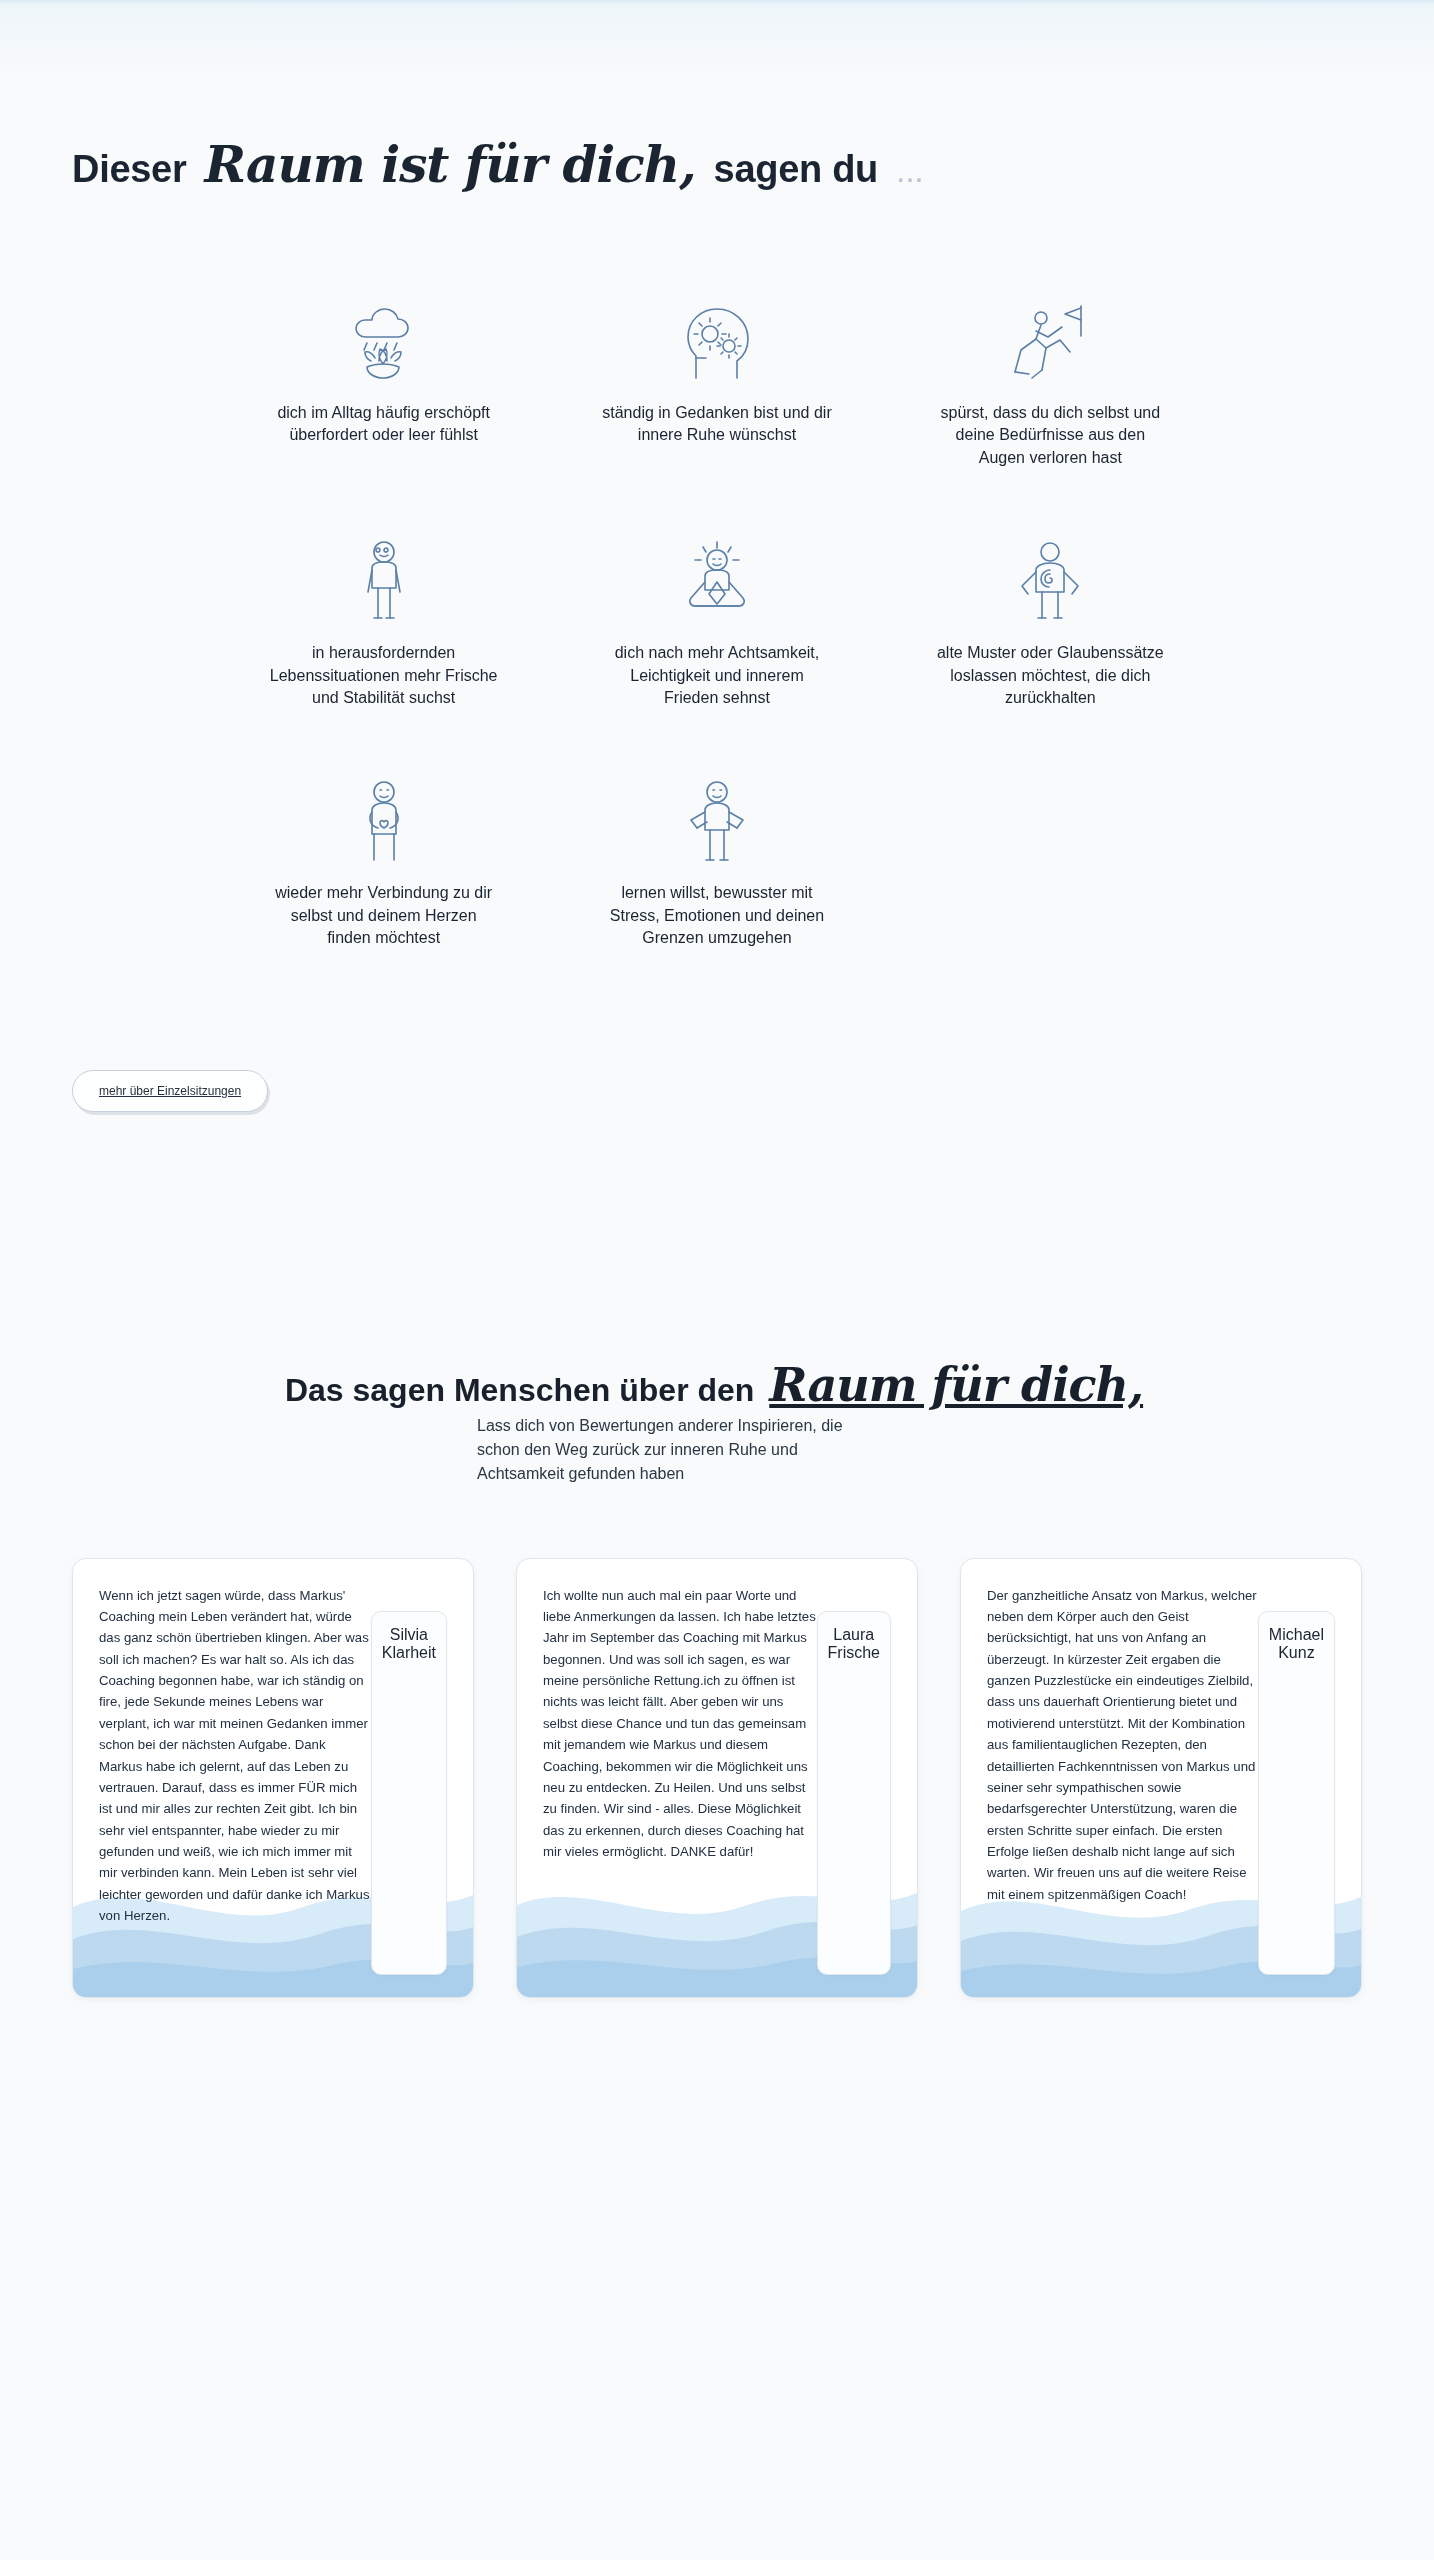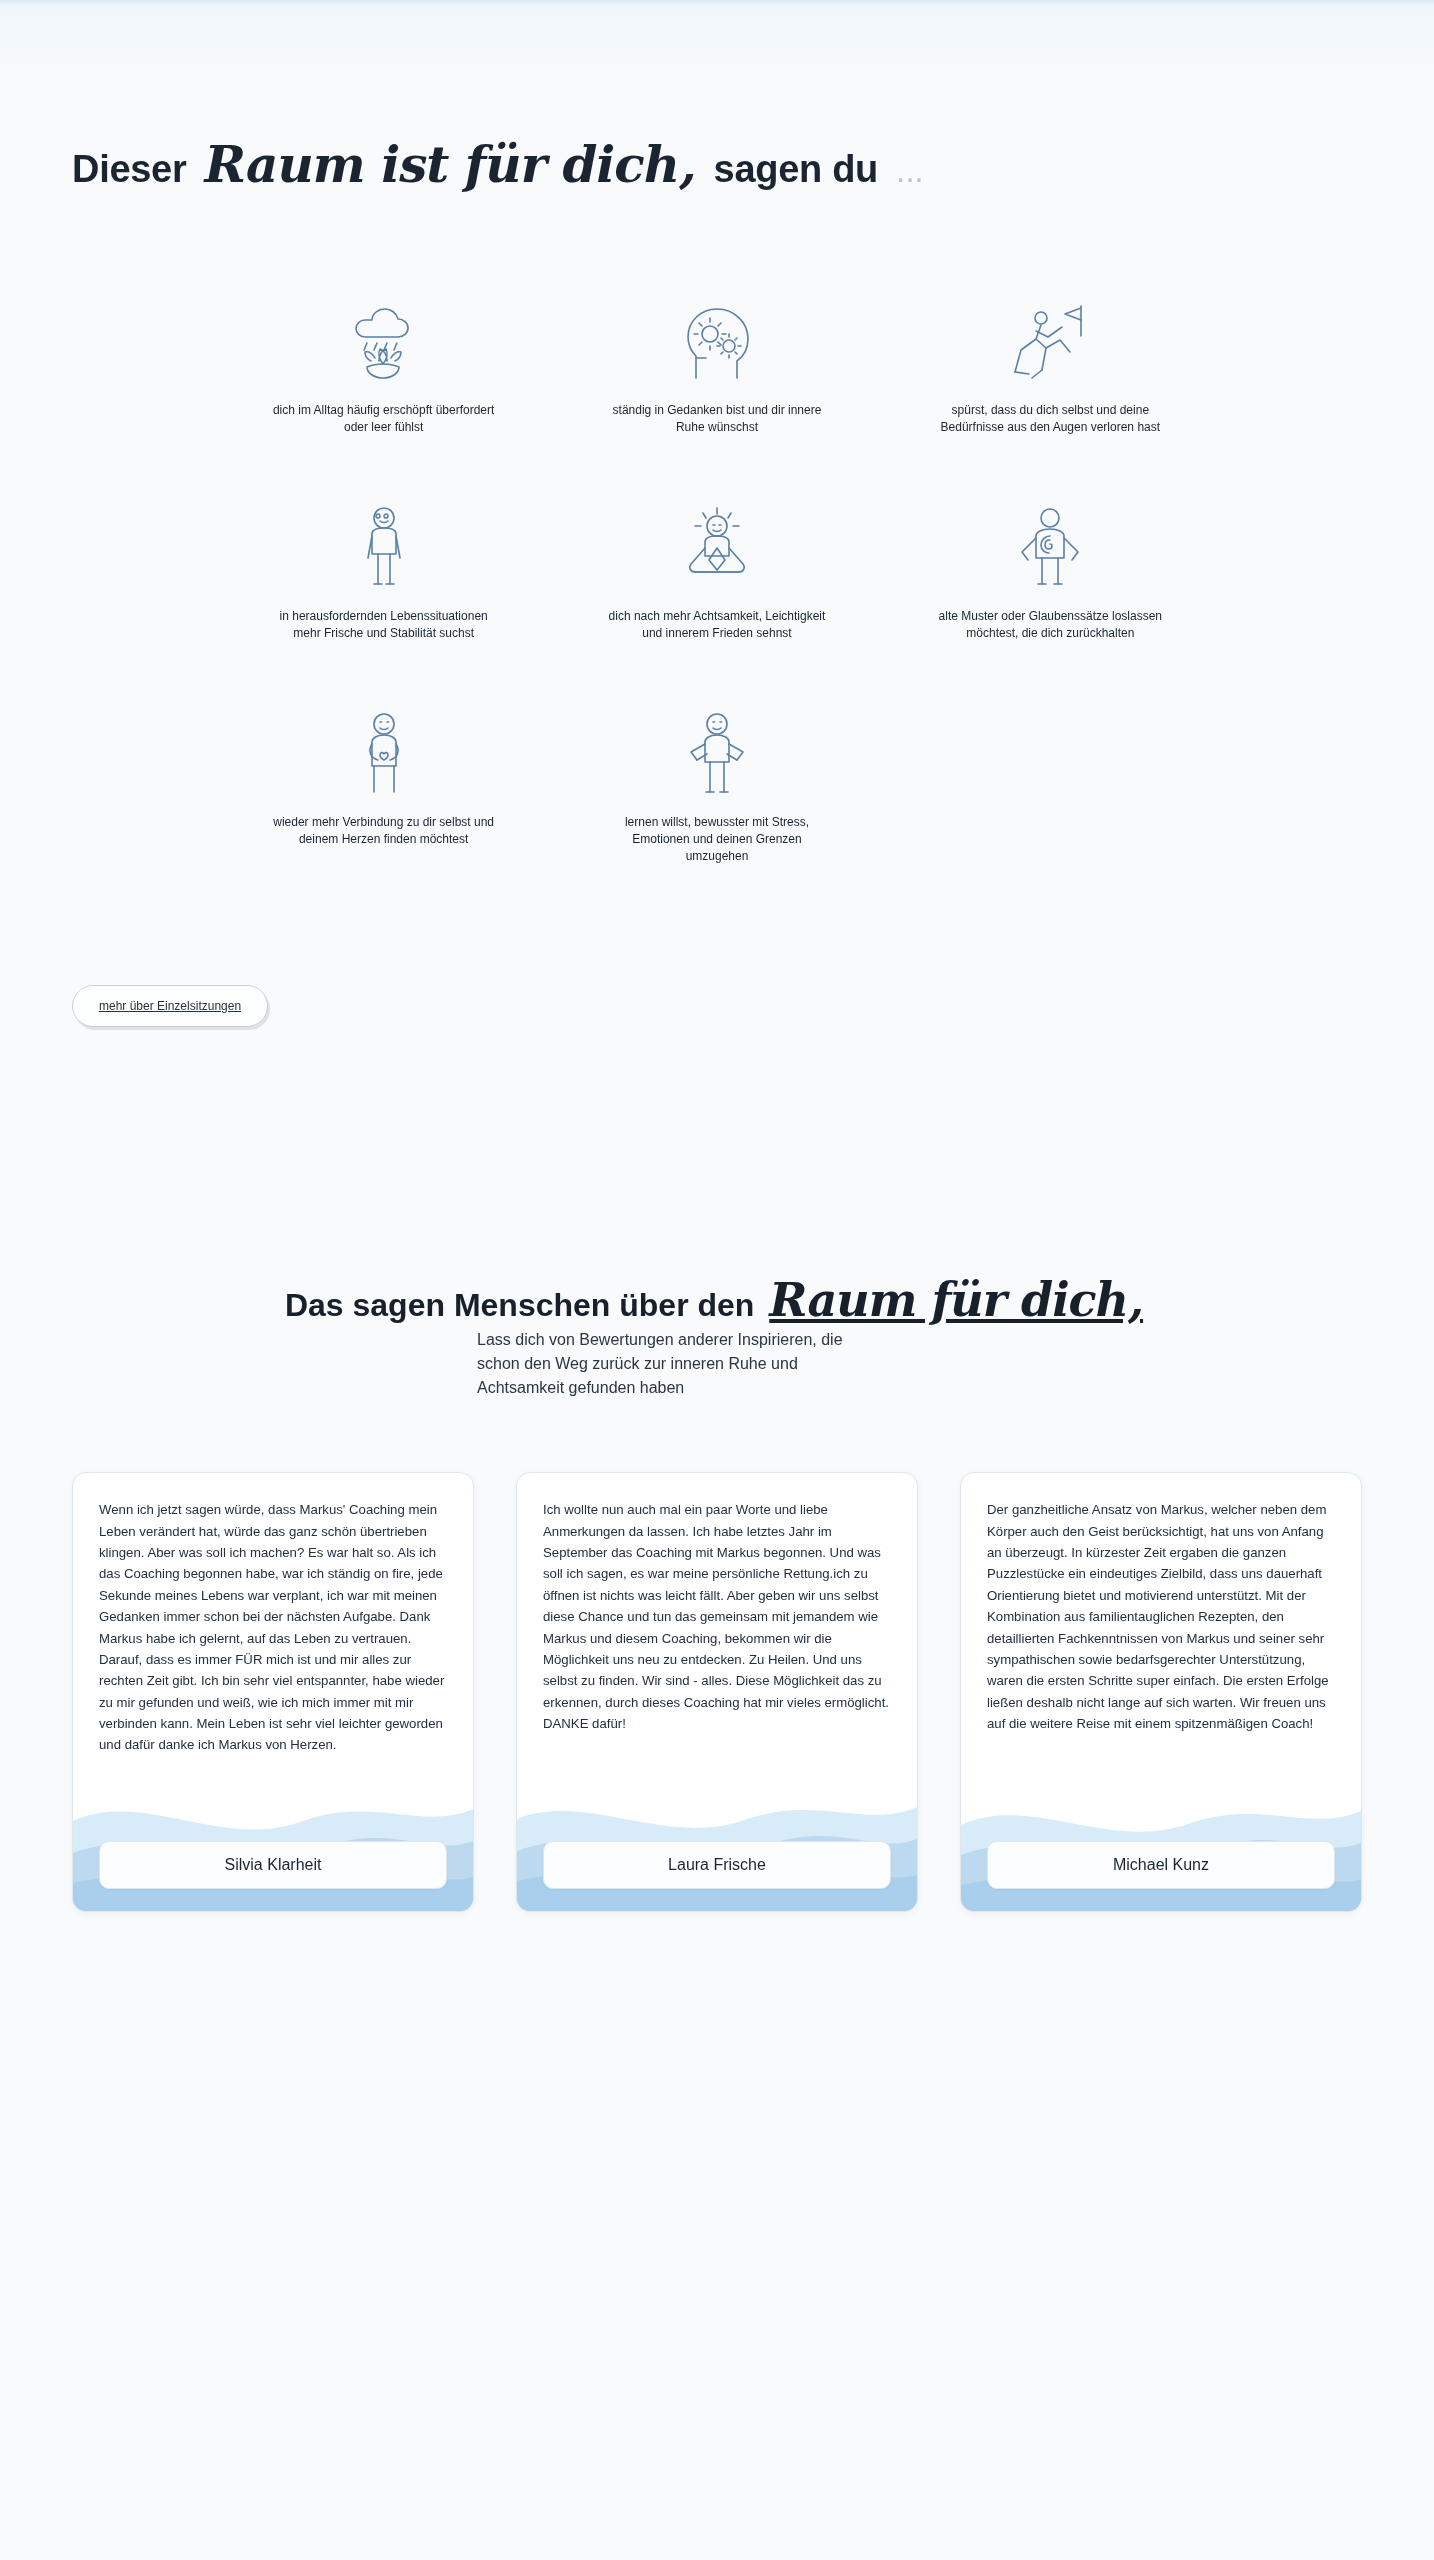--- a/index.html
+++ b/index.html
@@ -80,21 +80,21 @@
   .icon-art {
     height: 96px;
     width: 100px;
     display: flex;
     align-items: flex-end;
     justify-content: center;
     margin-bottom: 18px;
   }
   .icon-art svg { display: block; }
   .icon-caption {
-    font-size: 12px;
+    font-size: 16px;
     line-height: 1.42;
     color: #1b2431;
     max-width: 230px;
   }
 
   
   .callout {
     margin: 120px 0 0 72px;
     max-width: 1000px;
   }
@@ -154,21 +154,21 @@
     column-gap: 42px;
   }
   .card {
     position: relative;
     background: #ffffff;
     border: 1px solid #dfe6ec;
     border-radius: 14px;
     padding: 26px 26px 22px 26px;
     min-height: 440px;
     display: flex;
-    flex-direction: column;
+    flex-direction: row;
     justify-content: space-between;
     overflow: hidden;
     box-shadow: 0 2px 6px rgba(120,140,160,0.08);
   }
   .card .wave {
     position: absolute;
     left: 0; right: 0; bottom: 0;
     height: 210px;
     z-index: 0;
     pointer-events: none;

